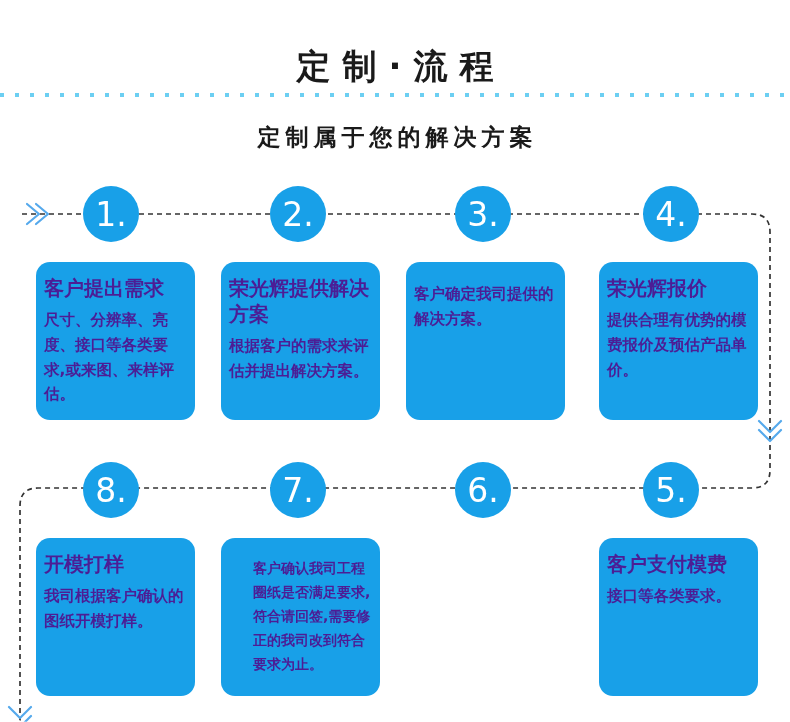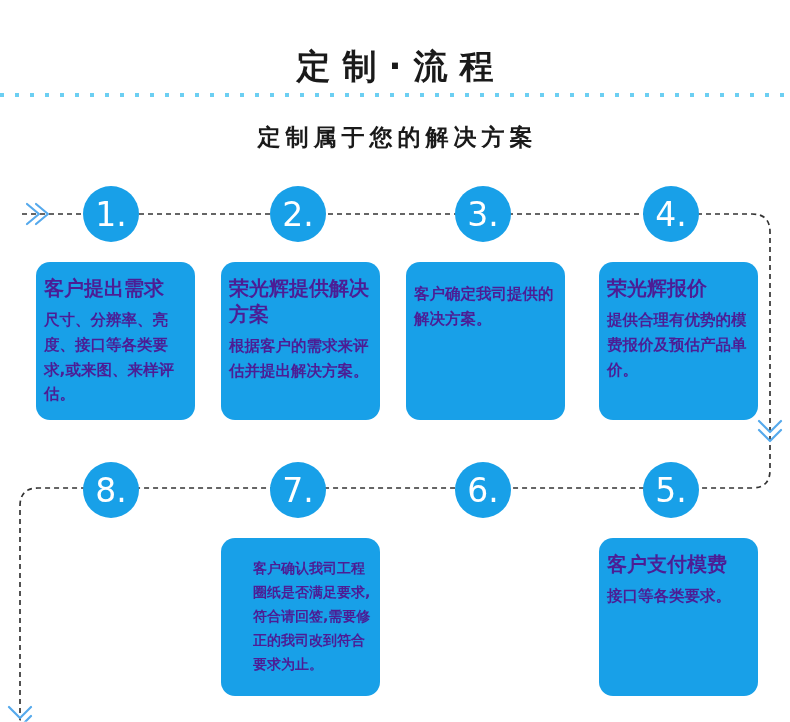--- a/index.html
+++ b/index.html
@@ -141,20 +141,24 @@
   <div class="step-circle" style="left:270px;top:462px">
       <span>7.</span>
     </div>
   <div class="step-circle" style="left:455px;top:462px">
       <span>6.</span>
     </div>
   <div class="step-circle" style="left:643px;top:462px">
       <span>5.</span>
     </div>
 
+  <div class="step-box" style="left:36px;top:538px">
+    <div class="box-title">开模打样</div>
+    <div class="box-body">我司根据客户确认的图纸开模打样。</div>
+  </div>
   <div class="step-box" style="left:221px;top:538px">
     <div class="box-body small">客户确认我司工程圈纸是否满足要求,符合请回签,需要修正的我司改到符合要求为止。</div>
   </div>
   <div class="step-box" style="left:599px;top:538px">
     <div class="box-title">客户支付模费</div>
     <div class="box-body">接口等各类要求。</div>
   </div>
 
 </div>
 

